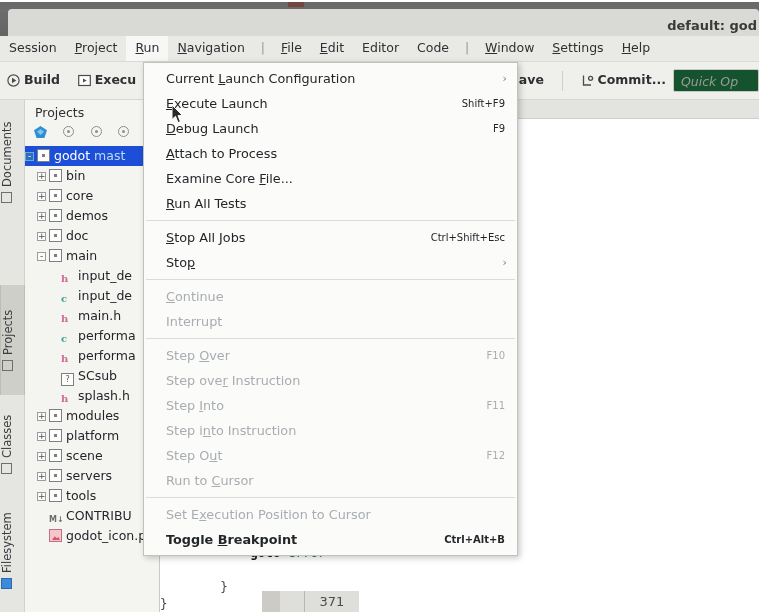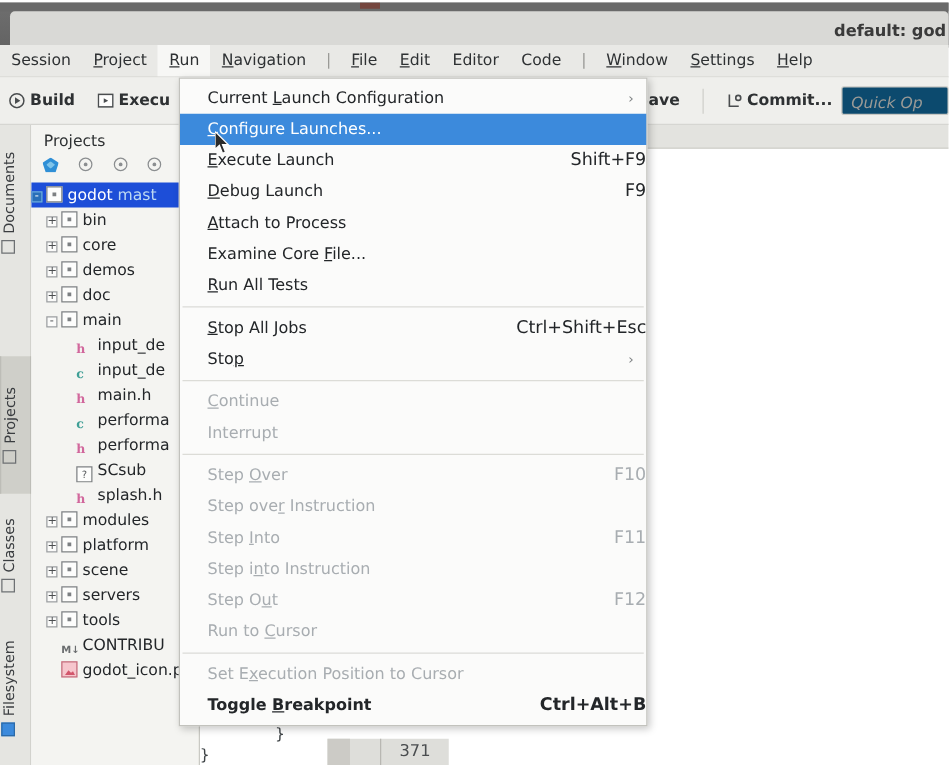--- a/index.html
+++ b/index.html
@@ -122,21 +122,21 @@
     display: inline-block;
     width: 1px; height: 20px;
     margin: 9px 7px;
     background: #cfcfca;
     vertical-align: top;
   }
   #quickopen {
     position: absolute;
     right: 0; top: 7px;
     width: 86px; height: 23px;
-    background: #0c4a6e;
+    background: #14532d;
     border: 1px solid #c8c8c3;
     border-radius: 2px;
     box-sizing: border-box;
     font-style: italic;
     color: #9a9a96;
     font-size: 12.5px;
     padding: 4px 0 0 7px;
     overflow: hidden;
     white-space: nowrap;
   }
@@ -419,22 +419,22 @@
   .mi.hl {
     background: #3c8adc;
     color: #ffffff;
   }
   .mi.disabled {
     color: #a8adb1;
   }
   .mi.bold { font-weight: bold; }
   .mi .acc {
     position: absolute;
-    right: 0; top: 0;
-    font-size: 14px;
+    right: 12px; top: 0;
+    font-size: 10px;
   }
   .mi .arrow {
     position: absolute;
     right: 10px; top: 0;
     font-size: 11px;
     color: #7d8082;
   }
   .msep {
     height: 1px;
     background: #dcdcd7;
@@ -555,21 +555,20 @@
 </div>
 
 <div id="gutterfrag">
   <div class="bar1"></div>
   <div class="bar2"></div>
   <div class="num">371</div>
 </div>
 
 <div id="runmenu">
     <div class="mi"><span>Current <span class="mn">L</span>aunch Configuration</span><span class="arrow">›</span></div>
-    <div class="mi hl"><span><span class="mn">C</span>onfigure Launches...</span></div>
     <div class="mi"><span><span class="mn">E</span>xecute Launch</span><span class="acc">Shift+F9</span></div>
     <div class="mi"><span><span class="mn">D</span>ebug Launch</span><span class="acc">F9</span></div>
     <div class="mi"><span><span class="mn">A</span>ttach to Process</span></div>
     <div class="mi"><span>Examine Core <span class="mn">F</span>ile...</span></div>
     <div class="mi"><span><span class="mn">R</span>un All Tests</span></div>
     <div class="msep"></div>
     <div class="mi"><span><span class="mn">S</span>top All Jobs</span><span class="acc">Ctrl+Shift+Esc</span></div>
     <div class="mi"><span>Sto<span class="mn">p</span></span><span class="arrow">›</span></div>
     <div class="msep"></div>
     <div class="mi disabled"><span><span class="mn">C</span>ontinue</span></div>

